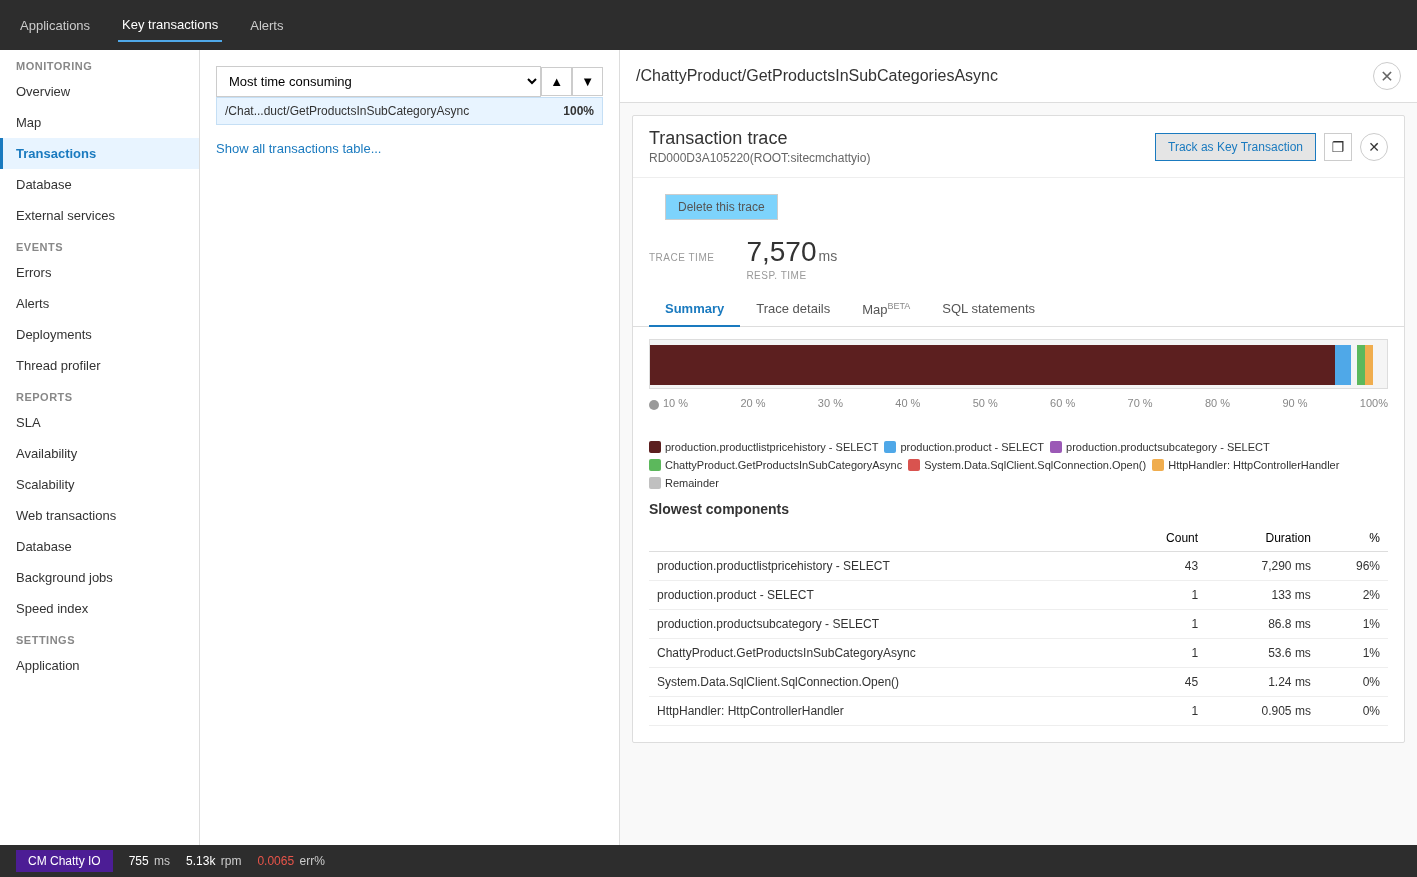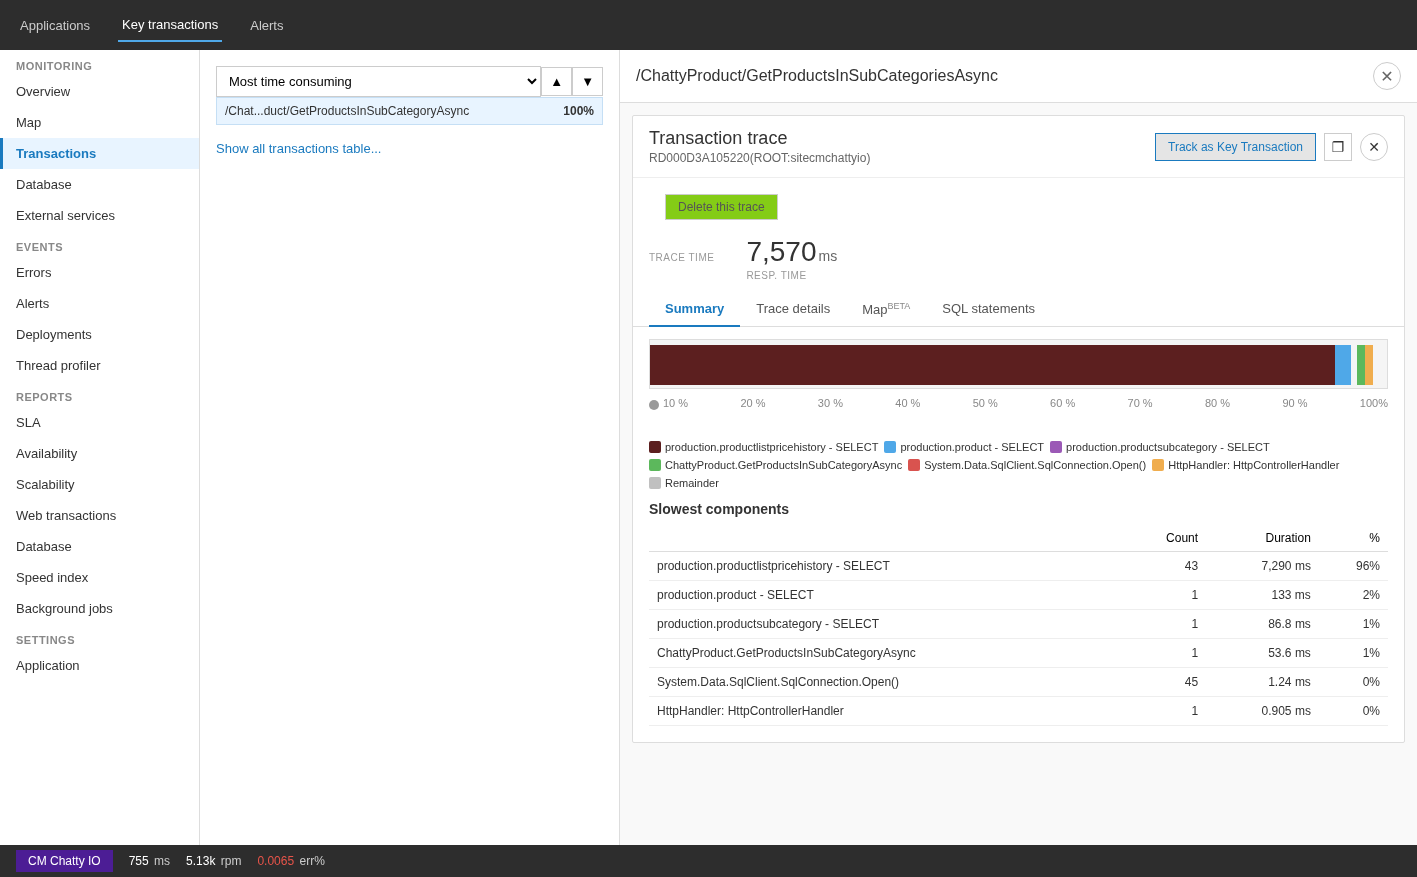--- a/index.html
+++ b/index.html
@@ -197,21 +197,21 @@
       display: flex;
       align-items: center;
       justify-content: center;
       font-size: 14px;
     }
 
     
     .delete-trace-btn {
       margin: 8px 16px;
       padding: 5px 12px;
-      background: #84cc16;
+      background: #7dd3fc;
       border: 1px solid #ccc;
       color: #555;
       cursor: pointer;
       font-size: 12px;
       text-align: center;
     }
 
     
     .time-info {
       display: flex;
@@ -375,22 +375,22 @@
     <div class="sidebar-item">Alerts</div>
     <div class="sidebar-item">Deployments</div>
     <div class="sidebar-item">Thread profiler</div>
 
     <div class="sidebar-section">REPORTS</div>
     <div class="sidebar-item">SLA</div>
     <div class="sidebar-item">Availability</div>
     <div class="sidebar-item">Scalability</div>
     <div class="sidebar-item">Web transactions</div>
     <div class="sidebar-item">Database</div>
+    <div class="sidebar-item">Background jobs</div>
     <div class="sidebar-item">Speed index</div>
-    <div class="sidebar-item">Background jobs</div>
 
     <div class="sidebar-section">SETTINGS</div>
     <div class="sidebar-item">Application</div>
   </div>
 
   <div class="main-content">
 
     <div class="middle-panel">
       <div class="filter-bar">
         <select class="filter-select">

